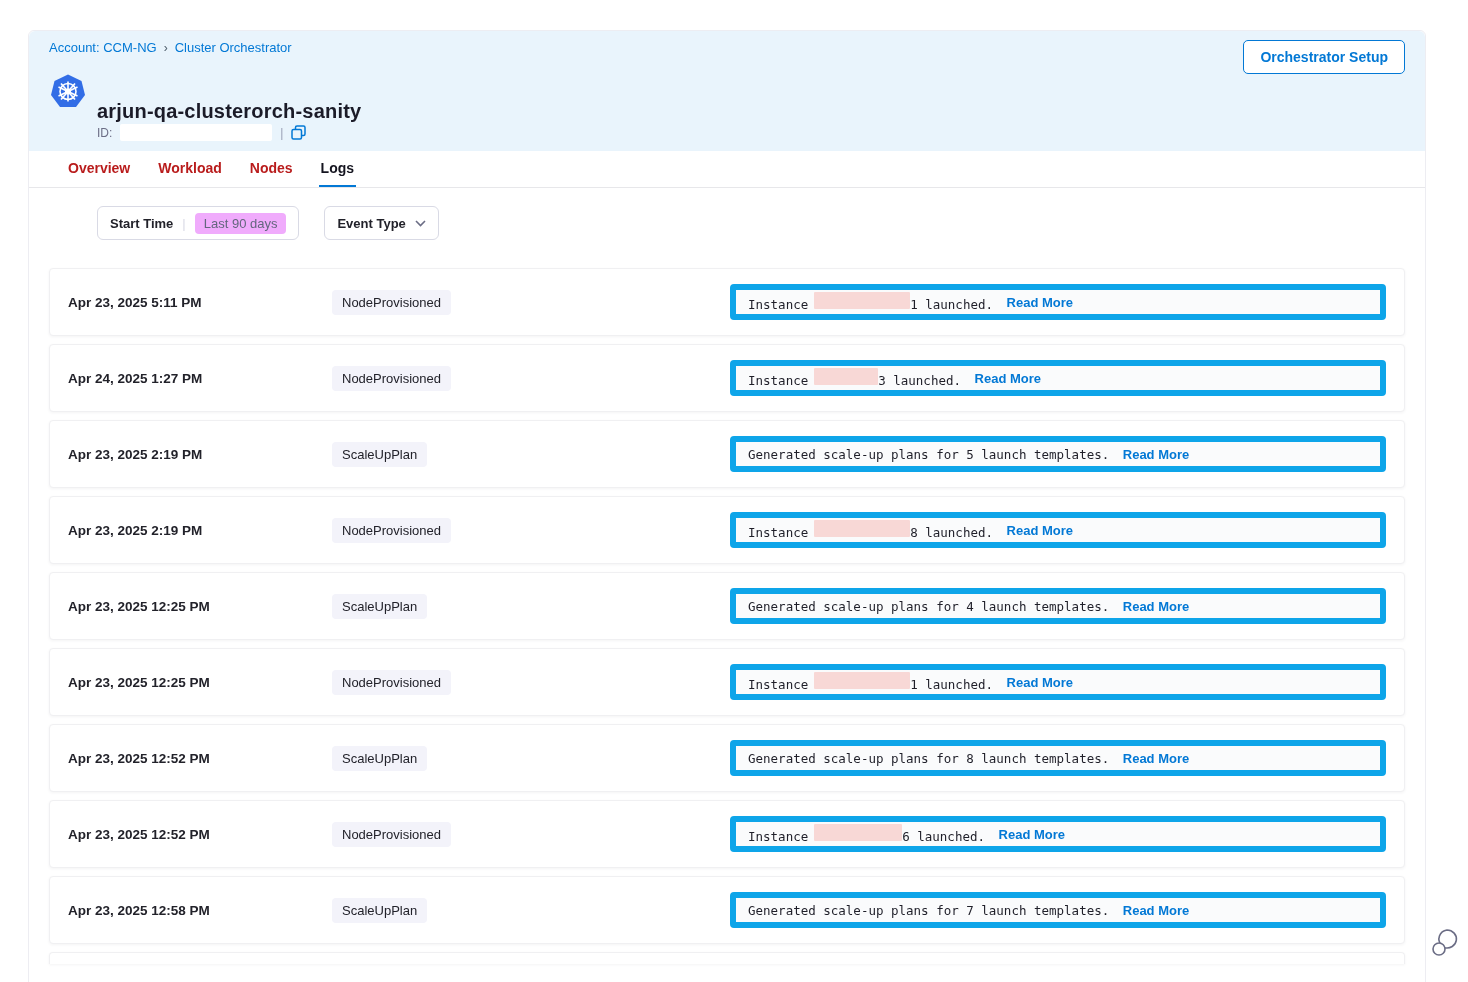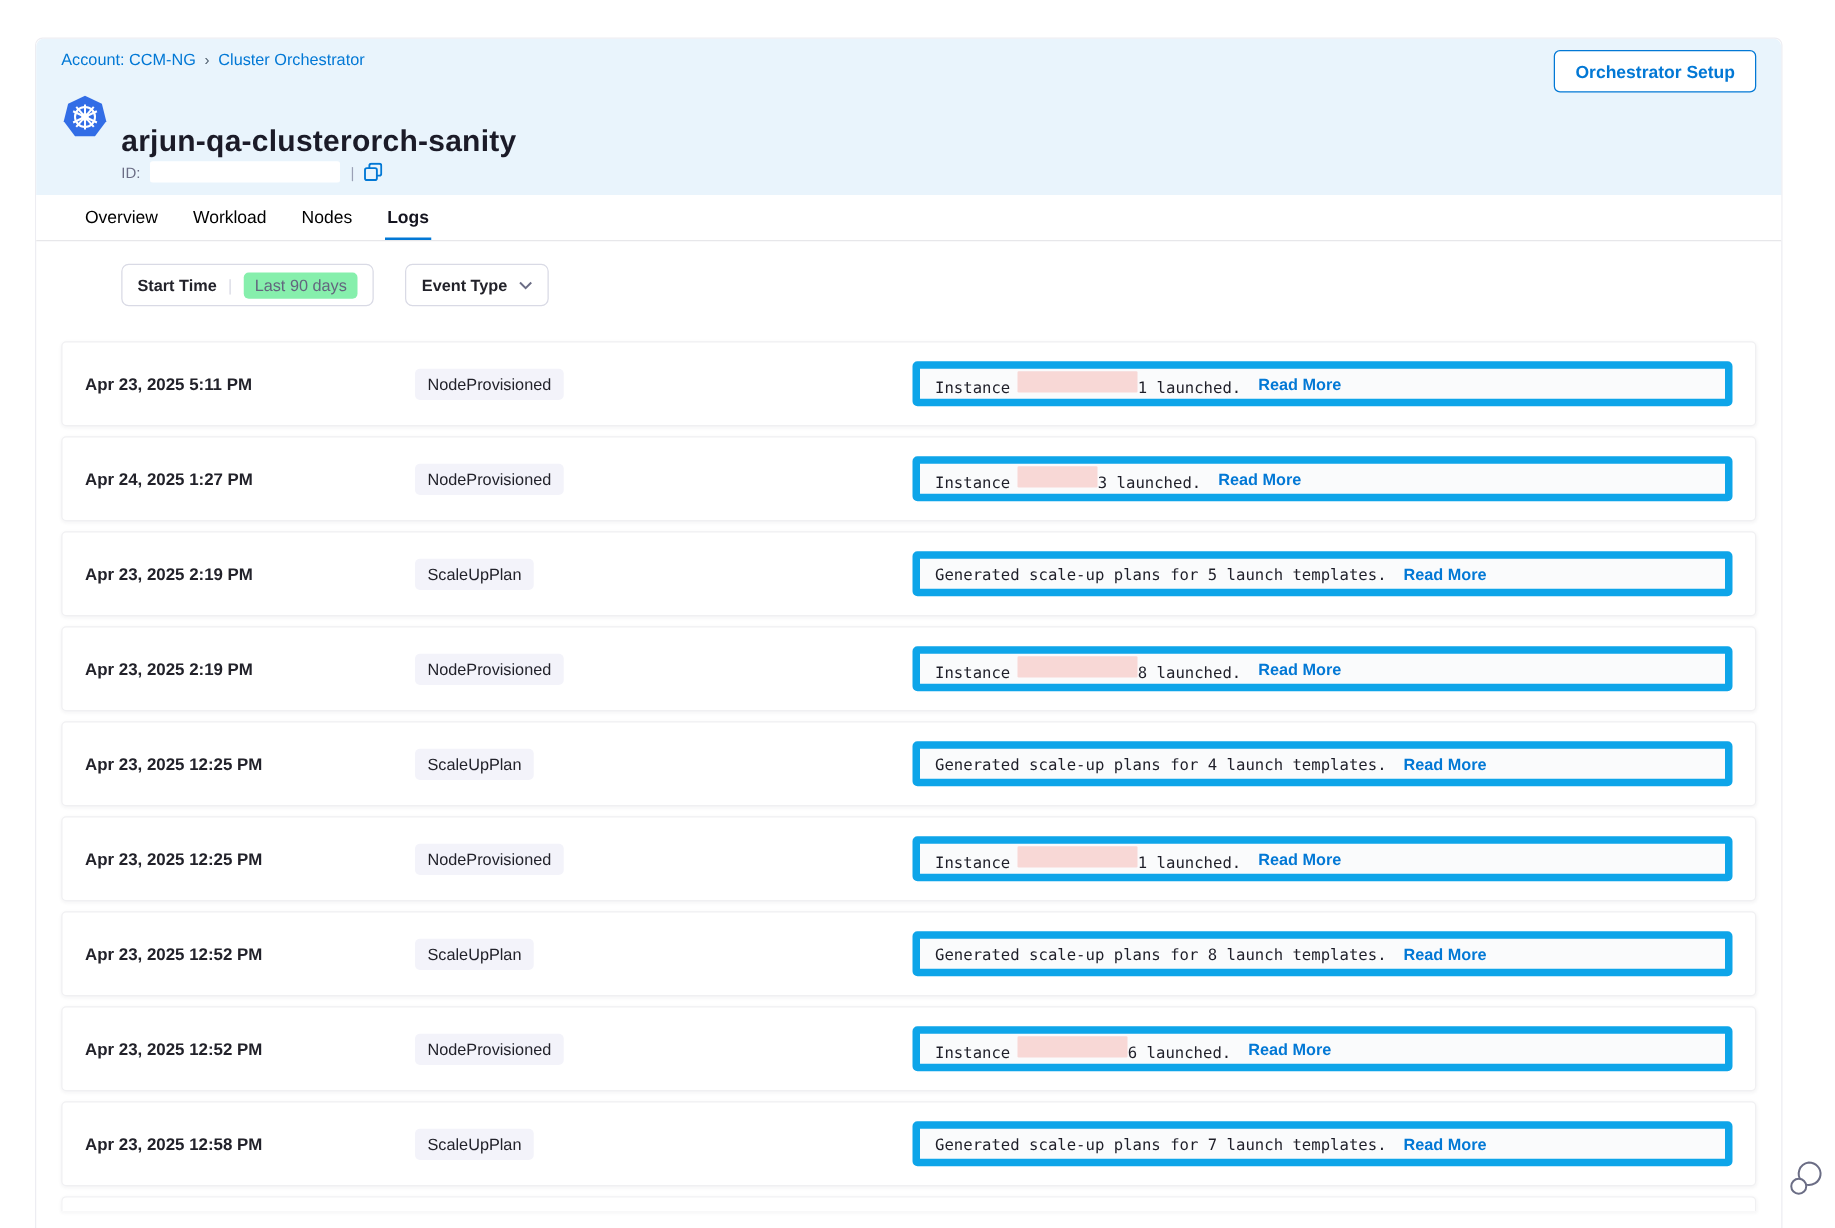--- a/index.html
+++ b/index.html
@@ -16,45 +16,45 @@
   .card{position:absolute;left:28px;top:30px;width:1398px;height:980px;
     background:#fff;border:1px solid #EDEDF2;border-radius:6px;}
   
   .card-header{background:var(--header-bg);border-radius:6px 6px 0 0;
     padding:9px 20px 10px 20px;position:relative;}
   .breadcrumb{font-size:13px;color:var(--accent);margin-bottom:5px;display:flex;gap:7px;align-items:center;}
   .breadcrumb .sep{color:#51606e;font-size:12px;}
   .breadcrumb a{color:var(--accent);text-decoration:none;cursor:pointer;}
   .title-row{display:flex;align-items:center;gap:10px;}
   .k8s-icon{width:38px;height:38px;flex:0 0 auto;}
-  .page-title{font-size:24px;font-weight:700;color:#1B1B28;letter-spacing:.2px;margin-top:40px;}
+  .page-title{font-size:20px;font-weight:700;color:#1B1B28;letter-spacing:.2px;margin-top:40px;}
   .id-row{margin-left:48px;margin-top:1px;display:flex;align-items:center;gap:8px;
     font-size:12px;color:#6B6D85;}
   .id-redacted{display:inline-block;width:152px;height:17px;background:#fff;border-radius:2px;}
   .id-sep{color:#9aa0b5;}
   .copy-icon{width:15px;height:15px;cursor:pointer;}
   .setup-btn{position:absolute;right:20px;top:9px;height:34px;padding:0 16px;
     background:#fff;border:1.5px solid var(--accent);border-radius:5px;
     color:var(--accent);font-weight:700;font-size:14px;cursor:pointer;
     font-family:"Liberation Sans","DejaVu Sans",sans-serif;}
   
   .tabs{display:flex;gap:24px;padding:0 20px 0 37px;height:37px;
     border-bottom:1px solid #E7E7EA;background:#fff;}
-  .tab{display:flex;align-items:center;font-size:14px;color:#000000;font-weight:400;
+  .tab{display:flex;align-items:center;font-size:14px;color:#b91c1c;font-weight:700;
     border-bottom:2px solid transparent;padding:0 2px;cursor:pointer;}
   .tab.active{color:#14141f;font-weight:700;border-bottom-color:var(--accent);}
   
   .content{padding:18px 20px 0 20px;}
   .filters{display:flex;gap:25px;margin-bottom:28px;padding-left:48px;}
   .filter-btn{display:flex;align-items:center;gap:9px;height:34px;padding:0 12px;
     border:1px solid #D9DAE5;border-radius:6px;background:#fff;cursor:pointer;
     font-size:13px;font-weight:700;color:#22222A;
     font-family:"Liberation Sans","DejaVu Sans",sans-serif;}
   .filter-divider{color:#D9DAE5;font-weight:400;}
-  .filter-value{background:#86efac;color:#63667E;font-weight:400;
+  .filter-value{background:#f0abfc;color:#63667E;font-weight:400;
     padding:3px 9px;border-radius:4px;font-size:13px;}
   .chevron-down{width:11px;height:7px;stroke:#6B6D85;fill:none;stroke-width:1.6;}
   .table-header{display:grid;grid-template-columns:275px 398px 1fr;
     padding:0 18px 0 7px;margin-bottom:18px;
     font-size:12px;font-weight:700;color:#1B1B28;letter-spacing:.3px;}
   .rows{}
   .log-row{display:grid;grid-template-columns:264px 398px 1fr;align-items:center;
     height:68px;padding:0 18px;margin-bottom:8px;background:#fff;
     border:1px solid #F0F0F2;border-radius:4px;box-shadow:0 1px 3px rgba(40,41,61,.05);}
   .row-time{font-size:13.5px;font-weight:700;color:#22222A;}

